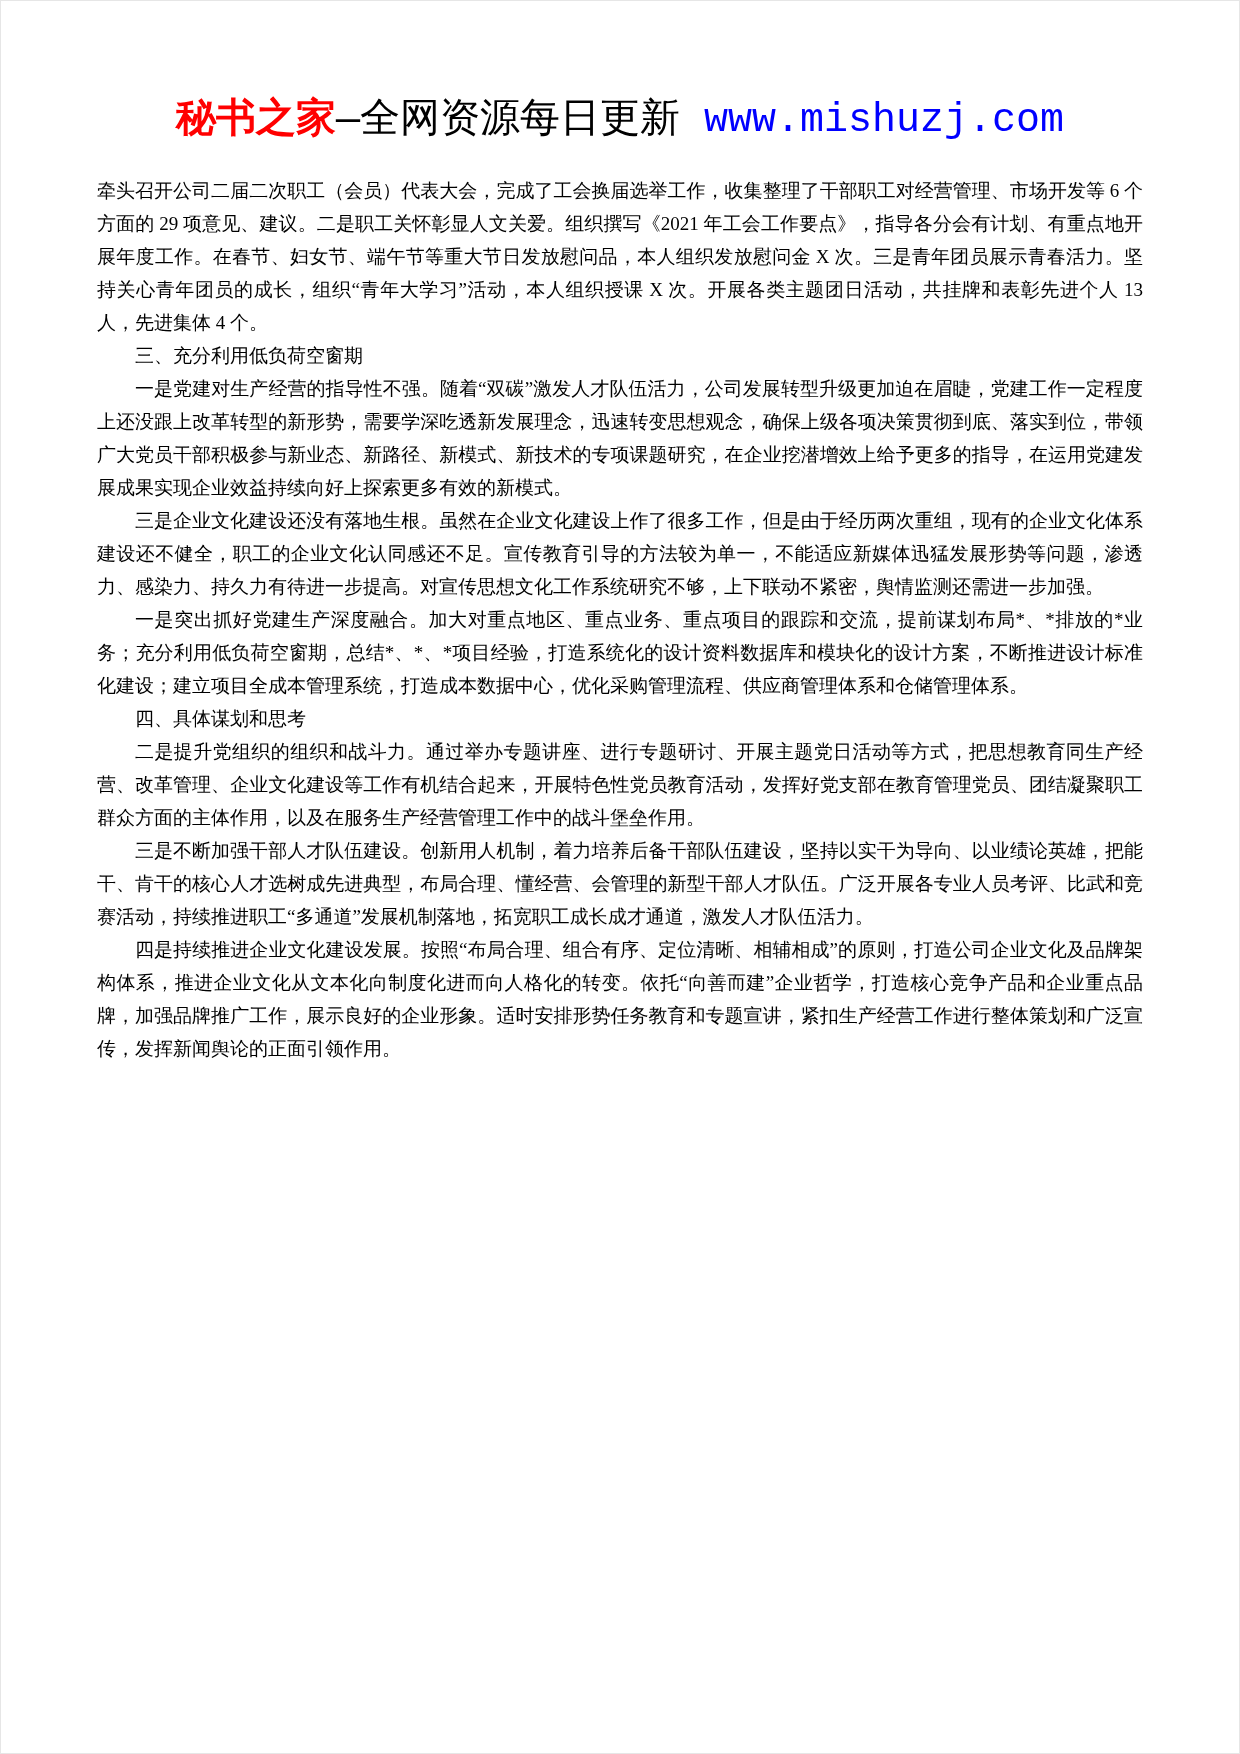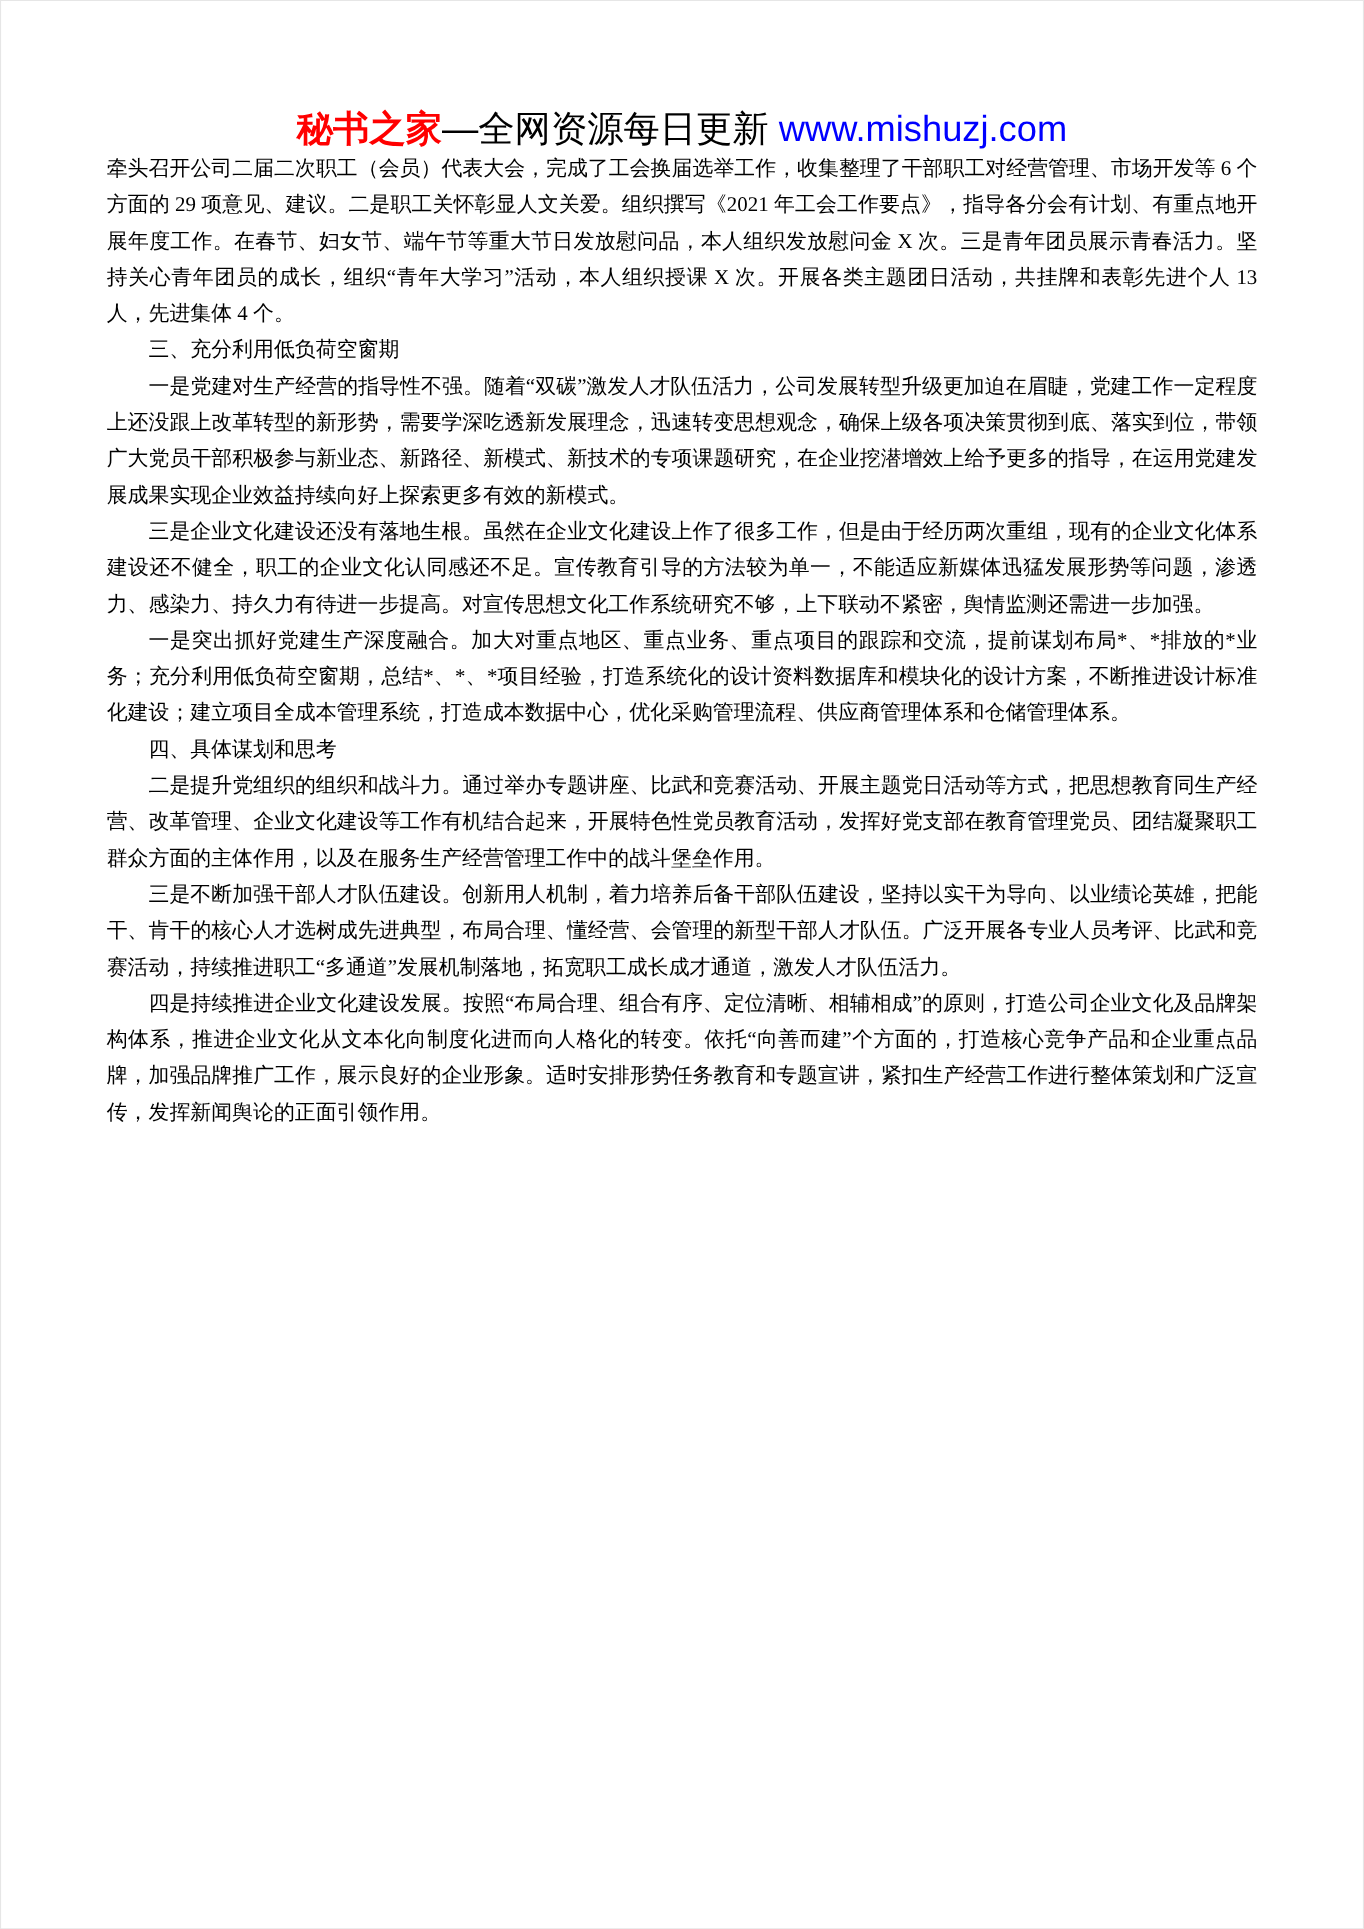--- a/index.html
+++ b/index.html
@@ -13,24 +13,24 @@
     height: 1754px;
     background: #ffffff;
     box-sizing: border-box;
     padding: 96px 97px 0 97px;
     box-shadow: inset 0 0 0 1px #e6e6e6;
     overflow: hidden;
   }
   .header {
     text-align: center;
     white-space: nowrap;
-    font-family: Liberation Sans, sans-serif;
-    font-size: 33px;
+    font-family: Liberation Mono, monospace;
+    font-size: 40px;
     line-height: 1.25;
-    margin-bottom: 0;
+    margin-bottom: 28px;
   }
   .header .brand {
     color: #ff0000;
     font-weight: bold;
   }
   .header .tagline {
     color: #000000;
     font-weight: normal;
   }
   .header .url {
@@ -60,18 +60,18 @@
 
   <div class="header"><span class="brand">秘书之家</span><span class="tagline">—全网资源每日更新 </span><a class="url" href="#">www.mishuzj.com</a></div>
 
   <div class="doc">
     <p class="para no-indent">牵头召开公司二届二次职工（会员）代表大会，完成了工会换届选举工作，收集整理了干部职工对经营管理、市场开发等 6 个方面的 29 项意见、建议。二是职工关怀彰显人文关爱。组织撰写《2021 年工会工作要点》，指导各分会有计划、有重点地开展年度工作。在春节、妇女节、端午节等重大节日发放慰问品，本人组织发放慰问金 X 次。三是青年团员展示青春活力。坚持关心青年团员的成长，组织“青年大学习”活动，本人组织授课 X 次。开展各类主题团日活动，共挂牌和表彰先进个人 13 人，先进集体 4 个。</p>
     <p class="para">三、充分利用低负荷空窗期</p>
     <p class="para">一是党建对生产经营的指导性不强。随着“双碳”激发人才队伍活力，公司发展转型升级更加迫在眉睫，党建工作一定程度上还没跟上改革转型的新形势，需要学深吃透新发展理念，迅速转变思想观念，确保上级各项决策贯彻到底、落实到位，带领广大党员干部积极参与新业态、新路径、新模式、新技术的专项课题研究，在企业挖潜增效上给予更多的指导，在运用党建发展成果实现企业效益持续向好上探索更多有效的新模式。</p>
     <p class="para">三是企业文化建设还没有落地生根。虽然在企业文化建设上作了很多工作，但是由于经历两次重组，现有的企业文化体系建设还不健全，职工的企业文化认同感还不足。宣传教育引导的方法较为单一，不能适应新媒体迅猛发展形势等问题，渗透力、感染力、持久力有待进一步提高。对宣传思想文化工作系统研究不够，上下联动不紧密，舆情监测还需进一步加强。</p>
     <p class="para">一是突出抓好党建生产深度融合。加大对重点地区、重点业务、重点项目的跟踪和交流，提前谋划布局*、*排放的*业务；充分利用低负荷空窗期，总结*、*、*项目经验，打造系统化的设计资料数据库和模块化的设计方案，不断推进设计标准化建设；建立项目全成本管理系统，打造成本数据中心，优化采购管理流程、供应商管理体系和仓储管理体系。</p>
     <p class="para">四、具体谋划和思考</p>
-    <p class="para">二是提升党组织的组织和战斗力。通过举办专题讲座、比武和竞赛活动、开展主题党日活动等方式，把思想教育同生产经营、改革管理、企业文化建设等工作有机结合起来，开展特色性党员教育活动，发挥好党支部在教育管理党员、团结凝聚职工群众方面的主体作用，以及在服务生产经营管理工作中的战斗堡垒作用。</p>
+    <p class="para">二是提升党组织的组织和战斗力。通过举办专题讲座、进行专题研讨、开展主题党日活动等方式，把思想教育同生产经营、改革管理、企业文化建设等工作有机结合起来，开展特色性党员教育活动，发挥好党支部在教育管理党员、团结凝聚职工群众方面的主体作用，以及在服务生产经营管理工作中的战斗堡垒作用。</p>
     <p class="para">三是不断加强干部人才队伍建设。创新用人机制，着力培养后备干部队伍建设，坚持以实干为导向、以业绩论英雄，把能干、肯干的核心人才选树成先进典型，布局合理、懂经营、会管理的新型干部人才队伍。广泛开展各专业人员考评、比武和竞赛活动，持续推进职工“多通道”发展机制落地，拓宽职工成长成才通道，激发人才队伍活力。</p>
-    <p class="para">四是持续推进企业文化建设发展。按照“布局合理、组合有序、定位清晰、相辅相成”的原则，打造公司企业文化及品牌架构体系，推进企业文化从文本化向制度化进而向人格化的转变。依托“向善而建”个方面的，打造核心竞争产品和企业重点品牌，加强品牌推广工作，展示良好的企业形象。适时安排形势任务教育和专题宣讲，紧扣生产经营工作进行整体策划和广泛宣传，发挥新闻舆论的正面引领作用。</p>
+    <p class="para">四是持续推进企业文化建设发展。按照“布局合理、组合有序、定位清晰、相辅相成”的原则，打造公司企业文化及品牌架构体系，推进企业文化从文本化向制度化进而向人格化的转变。依托“向善而建”企业哲学，打造核心竞争产品和企业重点品牌，加强品牌推广工作，展示良好的企业形象。适时安排形势任务教育和专题宣讲，紧扣生产经营工作进行整体策划和广泛宣传，发挥新闻舆论的正面引领作用。</p>
   </div>
 
 </div>
 
 </body></html>

